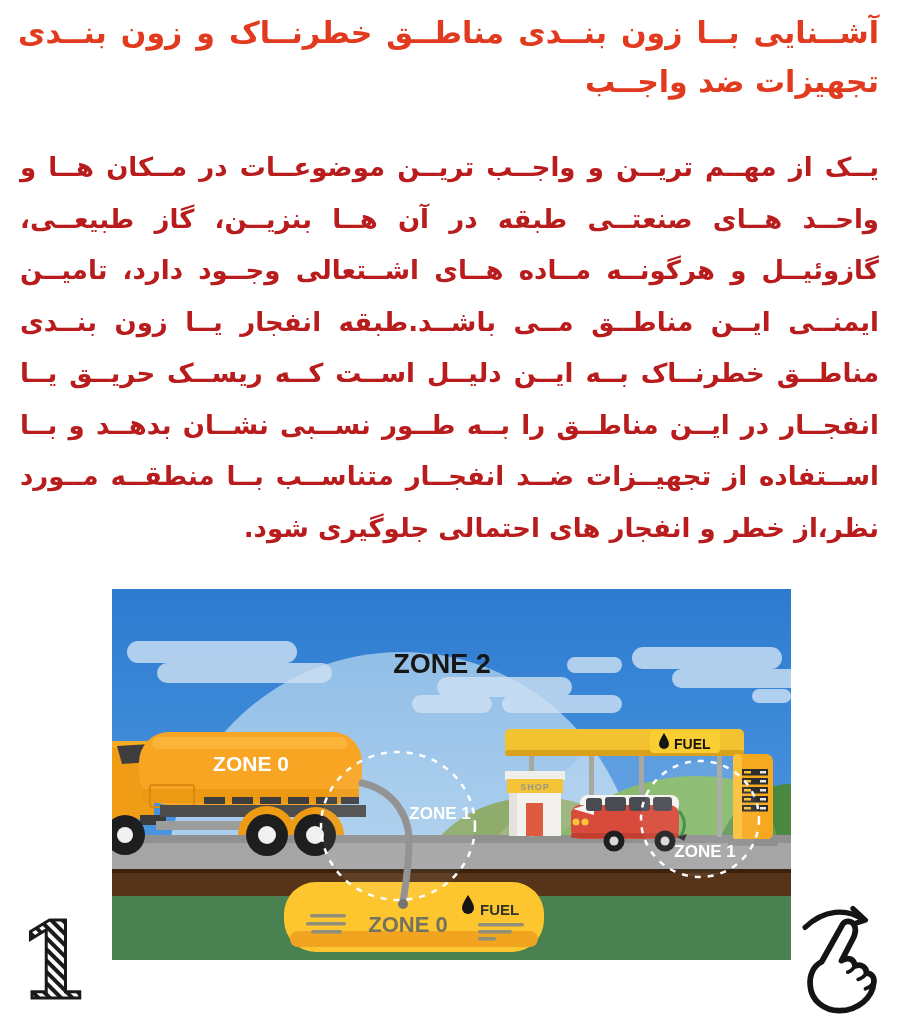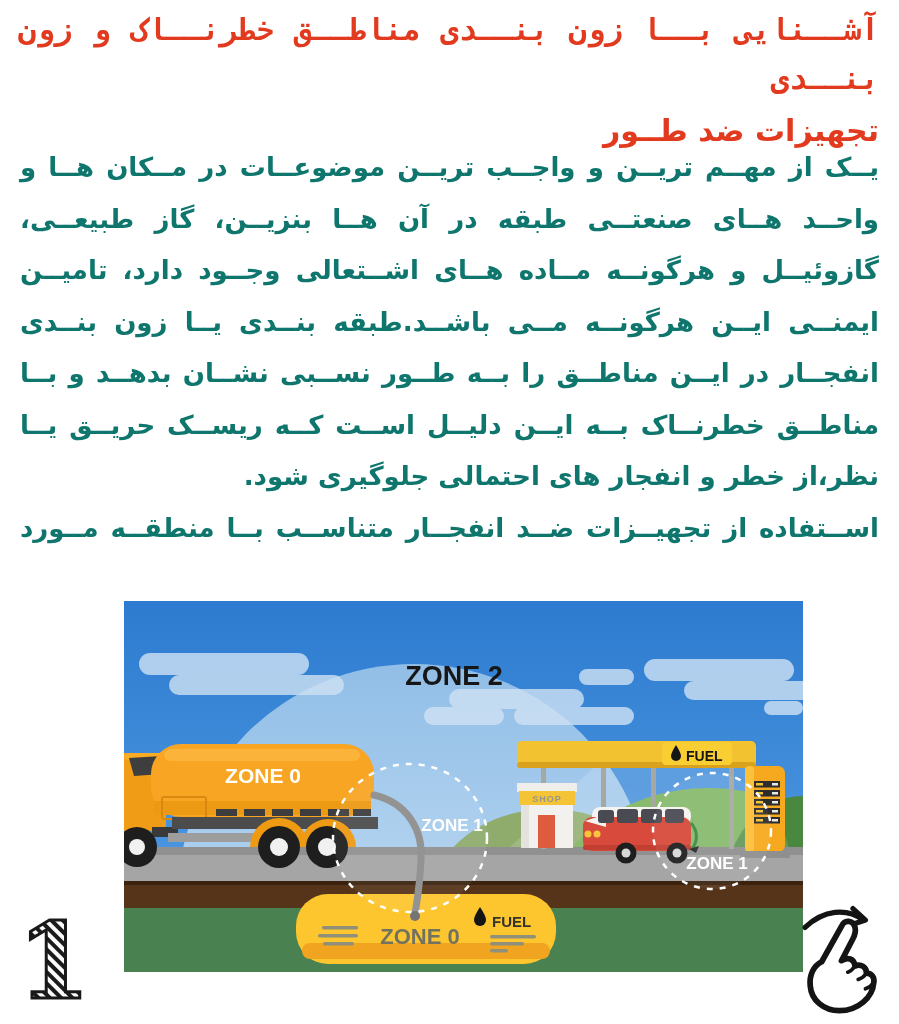--- a/index.html
+++ b/index.html
@@ -4,53 +4,53 @@
 <style>
   html,body{margin:0;padding:0;}
   body{
     width:899px;height:1024px;position:relative;overflow:hidden;
     background:#ffffff;font-family:"DejaVu Sans",sans-serif;
   }
   .title{
     position:absolute;top:8px;right:20px;left:18px;direction:rtl;
     color:#e23a1e;font-weight:700;font-size:30px;line-height:49px;
   }
-  .title .t-line1{text-align:justify;text-align-last:justify;font-family:Liberation Mono, monospace;}
+  .title .t-line1{text-align:justify;text-align-last:justify;}
   .title .t-line2{text-align:right;}
   .body-text{
     position:absolute;top:142px;right:20px;left:20px;direction:rtl;
-    color:#0f766e;font-weight:700;font-size:26px;
+    color:#b91c1c;font-weight:700;font-size:26px;
   }
   .body-line{line-height:51.5px;text-align:justify;text-align-last:justify;white-space:nowrap;}
   .body-line.last{text-align-last:right;}
   .illustration{position:absolute;left:112px;top:589px;width:679px;height:371px;}
   .page-num{position:absolute;left:12px;top:912px;width:80px;height:100px;}
   .swipe-icon{position:absolute;left:792px;top:893px;width:100px;height:125px;}
   svg text{user-select:none;}
 </style>
 </head>
 <body>
 
 <header class="title">
   <div class="t-line1">آشــنایی بــا زون بنــدی مناطــق خطرنــاک و زون بنــدی</div>
-  <div class="t-line2">تجهیزات ضد طــور</div>
+  <div class="t-line2">تجهیزات ضد واجــب</div>
 </header>
 
 <section class="body-text">
   <div class="body-line">یــک از مهــم تریــن و واجــب تریــن موضوعــات در مــکان هــا و</div>
   <div class="body-line">واحــد هــای صنعتــی طبقه در آن هــا  بنزیــن، گاز طبیعــی،</div>
   <div class="body-line">گازوئیــل و هرگونــه مــاده هــای اشــتعالی وجــود دارد، تامیــن</div>
-  <div class="body-line">ایمنــی ایــن هرگونــه مــی باشــد.طبقه بنــدی یــا زون بنــدی</div>
+  <div class="body-line">ایمنــی ایــن مناطــق مــی باشــد.طبقه انفجار یــا زون بنــدی</div>
+  <div class="body-line">مناطــق خطرنــاک بــه ایــن دلیــل اســت کــه ریســک حریــق یــا</div>
   <div class="body-line">انفجــار در ایــن مناطــق را بــه طــور نســبی نشــان بدهــد و بــا</div>
-  <div class="body-line">مناطــق خطرنــاک بــه ایــن دلیــل اســت کــه ریســک حریــق یــا</div>
+  <div class="body-line">اســتفاده از تجهیــزات ضــد انفجــار متناســب بــا منطقــه مــورد</div>
   <div class="body-line last">نظر،از خطر و انفجار های احتمالی جلوگیری شود.</div>
-  <div class="body-line">اســتفاده از تجهیــزات ضــد انفجــار متناســب بــا منطقــه مــورد</div>
 </section>
 
-<figure class="illustration" style="margin:12px;text-decoration:underline;">
+<figure class="illustration" style="margin:0;text-decoration:underline;">
 <svg width="679" height="371" viewBox="0 0 679 371" xmlns="http://www.w3.org/2000/svg">
   <defs>
     <linearGradient id="skyGrad" x1="0" y1="0" x2="0" y2="1">
       <stop offset="0" stop-color="#2d7bd0"></stop>
       <stop offset="1" stop-color="#57a1e6"></stop>
     </linearGradient>
     <linearGradient id="domeGrad" x1="0" y1="0" x2="0" y2="1">
       <stop offset="0" stop-color="#9cc5e9"></stop>
       <stop offset="1" stop-color="#dcecf9"></stop>
     </linearGradient>

